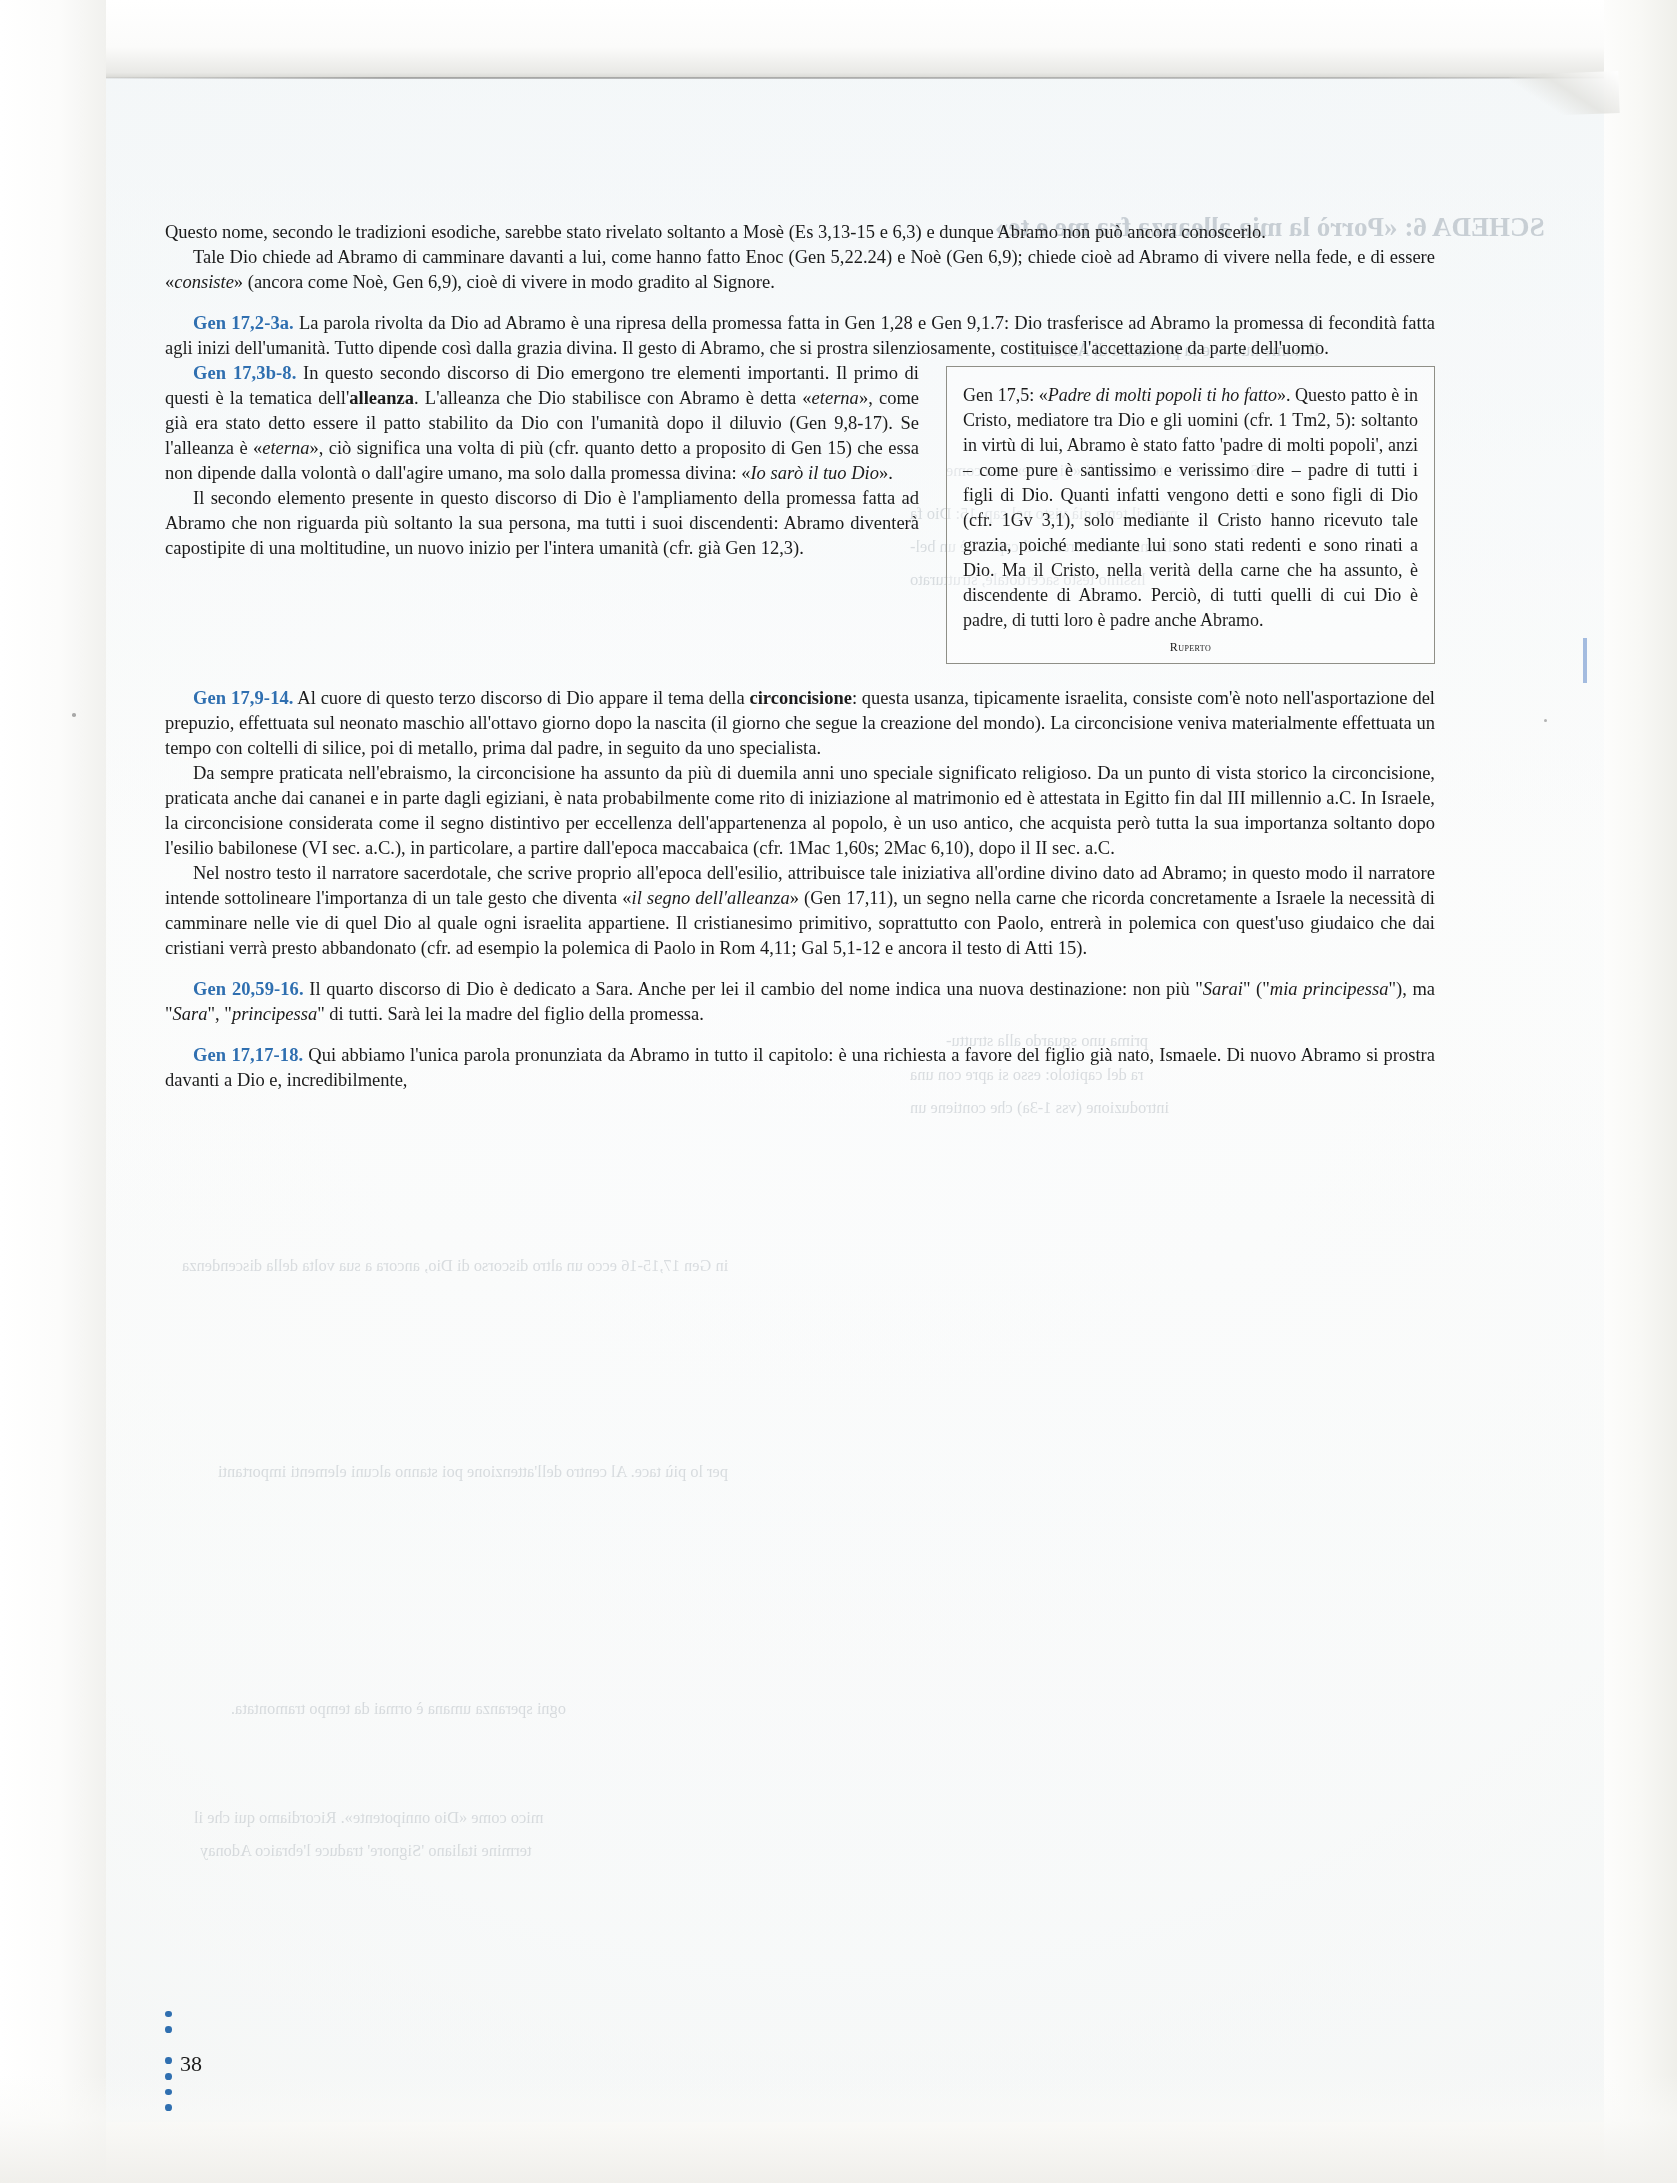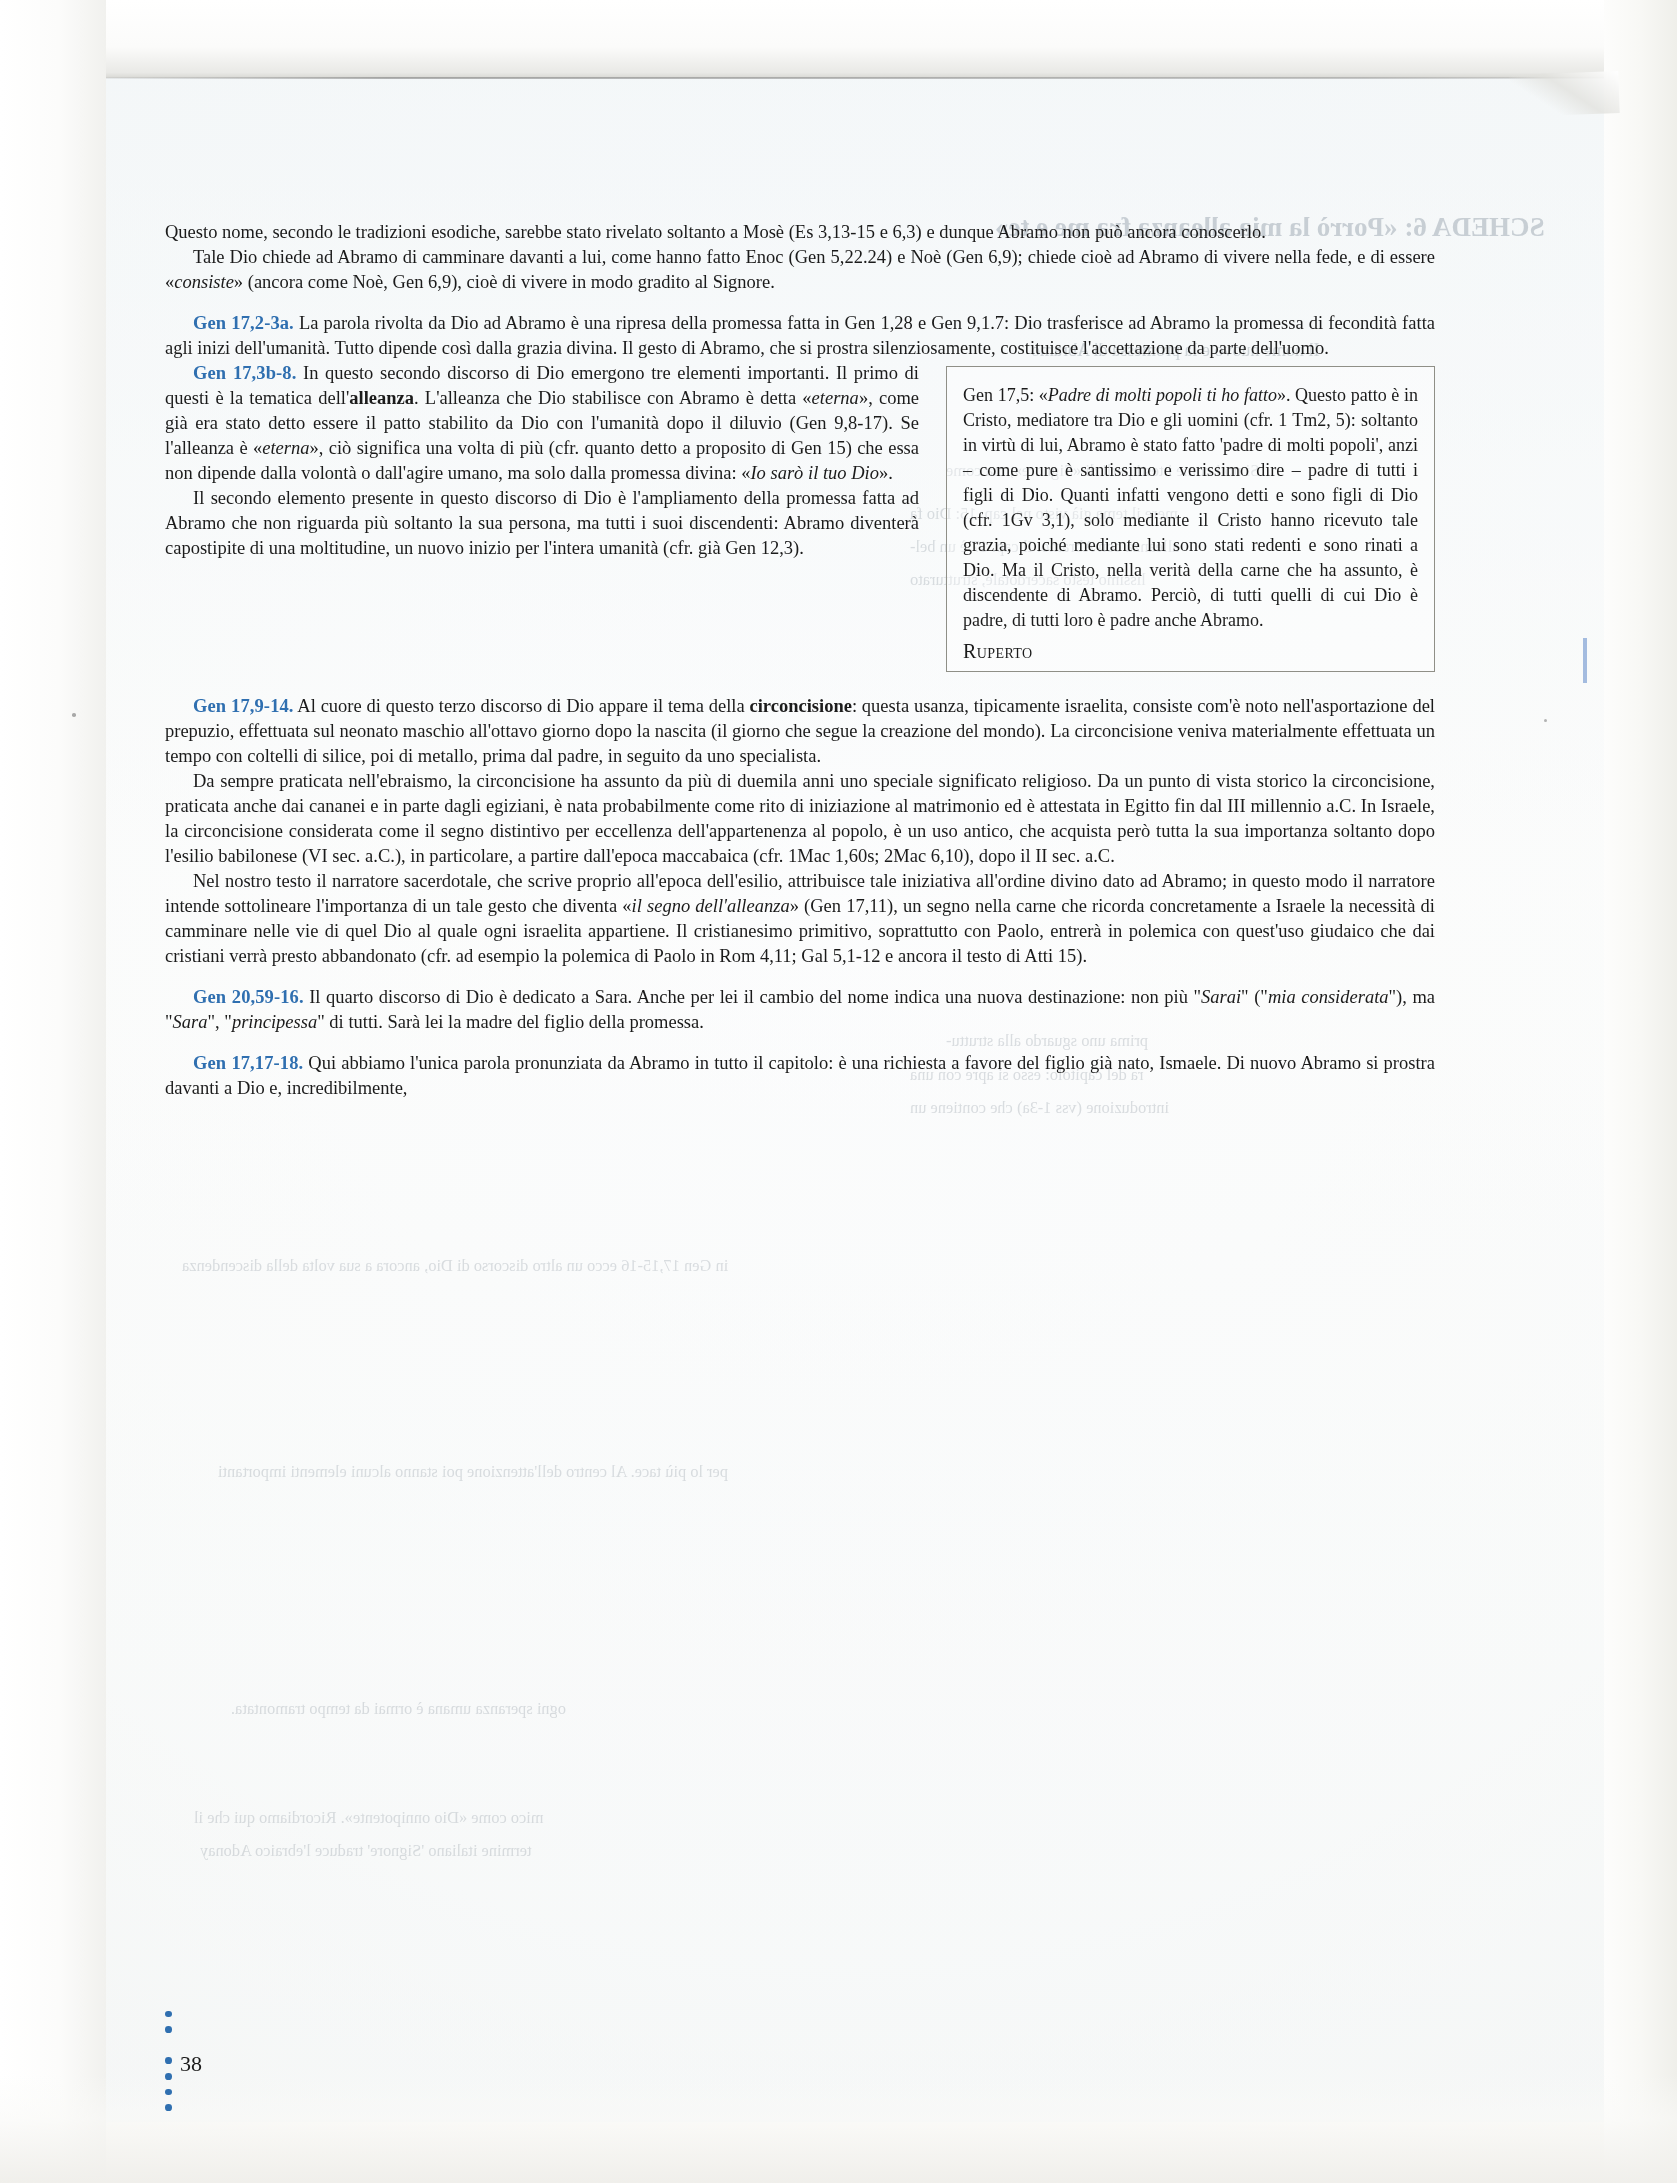--- a/index.html
+++ b/index.html
@@ -127,23 +127,23 @@
     box-sizing: border-box;
   }
   #quote-box p {
     font-size: 18px;
     line-height: 25px;
     text-align: justify;
     text-indent: 0;
   }
   .quote-attrib {
     display: block;
-    text-align: left;
+    text-align: center;
     margin-top: 7.3px;
-    font-size: 20px;
+    font-size: 12px;
     font-variant: small-caps;
     letter-spacing: 0.4px;
     color: #1b1b1b;
   }
 
   
   #footer {
     position: absolute;
     left: 163px;
     bottom: 106px;
@@ -247,21 +247,21 @@
     <p class="indent"><span class="ref">Gen 17,3b-8.</span><span> In questo secondo discorso di Dio emergono tre elementi importanti. Il primo di questi è la tematica dell'<strong>alleanza</strong>. L'alleanza che Dio stabilisce con Abramo è detta «<em>eterna</em>», come già era stato detto essere il patto stabilito da Dio con l'umanità dopo il diluvio (Gen 9,8-17). Se l'alleanza è «<em>eterna</em>», ciò significa una volta di più (cfr. quanto detto a proposito di Gen 15) che essa non dipende dalla volontà o dall'agire umano, ma solo dalla promessa divina: «<em>Io sarò il tuo Dio</em>».</span></p>
     <p class="indent">Il secondo elemento presente in questo discorso di Dio è l'ampliamento della promessa fatta ad Abramo che non riguarda più soltanto la sua persona, ma tutti i suoi discendenti: Abramo diventerà capostipite di una moltitudine, un nuovo inizio per l'intera umanità (cfr. già Gen 12,3).</p>
     <div style="clear:both;"></div>
   </div>
 
   <p class="indent para-gap"><span class="ref">Gen 17,9-14.</span><span> Al cuore di questo terzo discorso di Dio appare il tema della <strong>circoncisione</strong>: questa usanza, tipicamente israelita, consiste com'è noto nell'asportazione del prepuzio, effettuata sul neonato maschio all'ottavo giorno dopo la nascita (il giorno che segue la creazione del mondo). La circoncisione veniva materialmente effettuata un tempo con coltelli di silice, poi di metallo, prima dal padre, in seguito da uno specialista.</span></p>
 
   <p class="indent">Da sempre praticata nell'ebraismo, la circoncisione ha assunto da più di duemila anni uno speciale significato religioso. Da un punto di vista storico la circoncisione, praticata anche dai cananei e in parte dagli egiziani, è nata probabilmente come rito di iniziazione al matrimonio ed è attestata in Egitto fin dal III millennio a.C. In Israele, la circoncisione considerata come il segno distintivo per eccellenza dell'appartenenza al popolo, è un uso antico, che acquista però tutta la sua importanza soltanto dopo l'esilio babilonese (VI sec. a.C.), in particolare, a partire dall'epoca maccabaica (cfr. 1Mac 1,60s; 2Mac 6,10), dopo il II sec. a.C.</p>
   <p class="indent">Nel nostro testo il narratore sacerdotale, che scrive proprio all'epoca dell'esilio, attribuisce tale iniziativa all'ordine divino dato ad Abramo; in questo modo il narratore intende sottolineare l'importanza di un tale gesto che diventa «<em>il segno dell'alleanza</em>» (Gen 17,11), un segno nella carne che ricorda concretamente a Israele la necessità di camminare nelle vie di quel Dio al quale ogni israelita appartiene. Il cristianesimo primitivo, soprattutto con Paolo, entrerà in polemica con quest'uso giudaico che dai cristiani verrà presto abbandonato (cfr. ad esempio la polemica di Paolo in Rom 4,11; Gal 5,1-12 e ancora il testo di Atti 15).</p>
 
-  <p class="indent para-gap"><span class="ref">Gen 20,59-16.</span><span> Il quarto discorso di Dio è dedicato a Sara. Anche per lei il cambio del nome indica una nuova destinazione: non più "<em>Sarai</em>" ("<em>mia considerata</em>"), ma "<em>Sara</em>", "<em>principessa</em>" di tutti. Sarà lei la madre del figlio della promessa.</span></p>
+  <p class="indent para-gap"><span class="ref">Gen 20,59-16.</span><span> Il quarto discorso di Dio è dedicato a Sara. Anche per lei il cambio del nome indica una nuova destinazione: non più "<em>Sarai</em>" ("<em>mia principessa</em>"), ma "<em>Sara</em>", "<em>principessa</em>" di tutti. Sarà lei la madre del figlio della promessa.</span></p>
 
   <p class="indent para-gap"><span class="ref">Gen 17,17-18.</span><span> Qui abbiamo l'unica parola pronunziata da Abramo in tutto il capitolo: è una richiesta a favore del figlio già nato, Ismaele. Di nuovo Abramo si prostra davanti a Dio e, incredibilmente,</span></p>
 
 </div>
 
 <div class="dot-above">
   <span class="dot"></span>
   <span class="dot"></span>
 </div>
 

